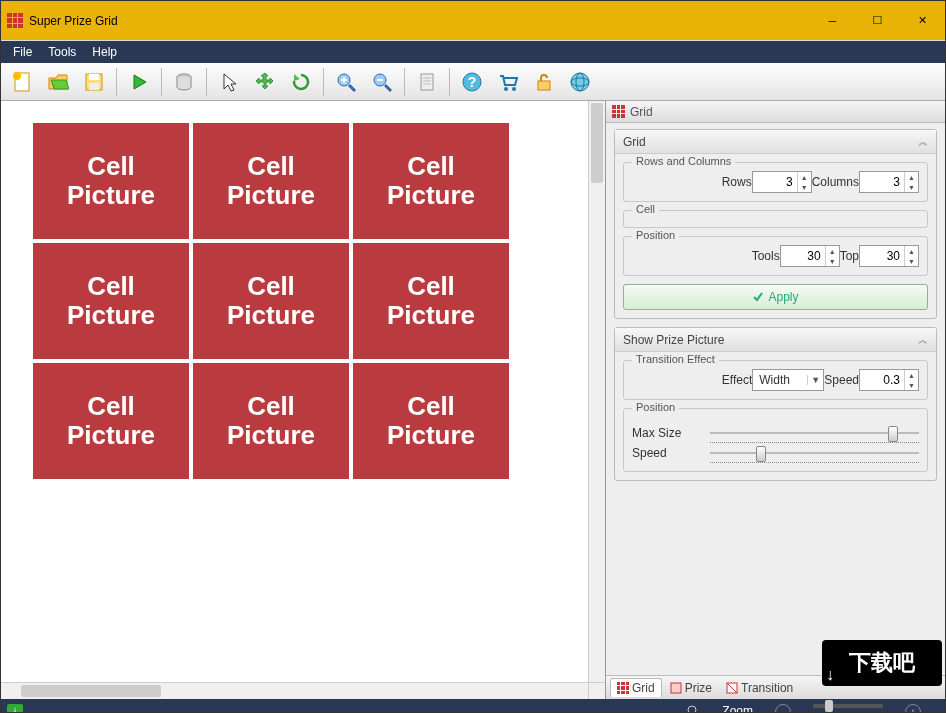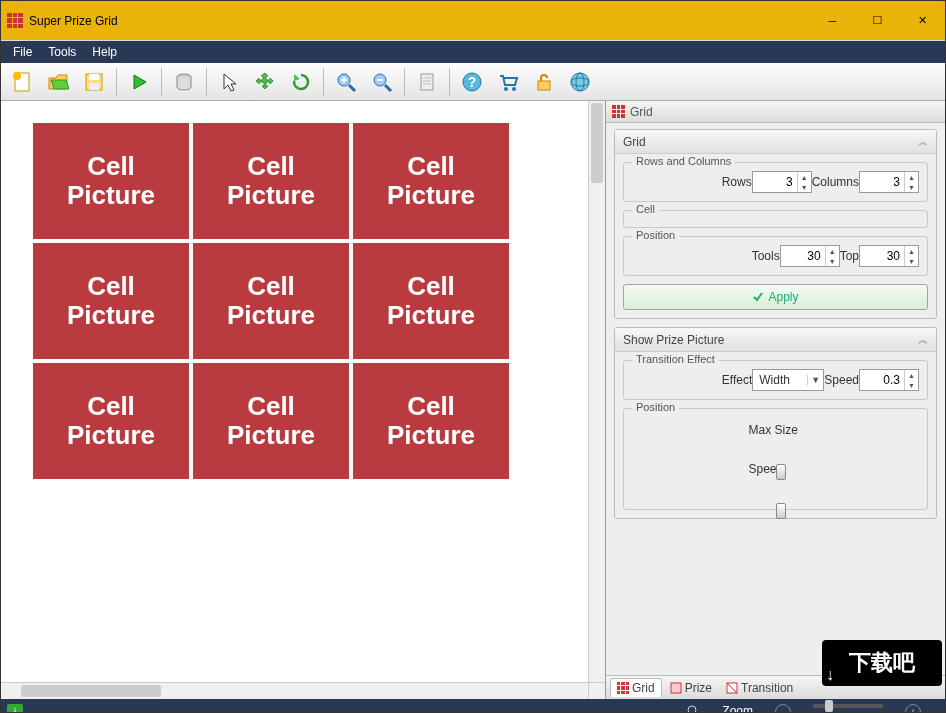--- a/index.html
+++ b/index.html
@@ -52,21 +52,21 @@
 .fields label { text-align:right; }
 .spinbox { display:inline-flex; border:1px solid #999; background:#fff; height:22px; }
 .spinbox input { width:44px; border:0; text-align:right; padding:0 4px; font-size:12px; outline:none; }
 .spinbox .spins { width:14px; display:flex; flex-direction:column; border-left:1px solid #ccc; }
 .spinbox .spins div { flex:1; font-size:7px; display:flex; align-items:center; justify-content:center; color:#555; cursor:pointer; }
 .applybtn { width:100%; height:26px; border:1px solid #9a9; background:linear-gradient(#f4fbf4,#d6eed6); font-size:12px; color:#2a7; display:flex; align-items:center; justify-content:center; gap:4px; border-radius:3px; }
 .combo { border:1px solid #999; background:#fff; height:22px; display:inline-flex; align-items:center; min-width:72px; }
 .combo span { flex:1; padding:0 6px; font-size:12px; }
 .combo .dd { width:16px; border-left:1px solid #ccc; text-align:center; font-size:9px; color:#555; }
 .checkbox-row { display:flex; align-items:center; gap:6px; font-size:12px; color:#333; }
-.slider-row { display:flex; align-items:center; gap:24px; font-size:12px; color:#333;flex-direction:column; }
+.slider-row { display:flex; align-items:center; gap:24px; font-size:12px; color:#333; }
 .slider-row label { width:54px; }
 .slider { flex:1; height:20px; position:relative; border-bottom:1px dotted #888; }
 .slider::before { content:''; position:absolute; left:0; right:0; top:9px; height:2px; background:#bbb; }
 .slider .knob { position:absolute; top:3px; width:10px; height:16px; background:linear-gradient(#fff,#ccc); border:1px solid #888; border-radius:2px; }
 
 
 .panel-tabs { height:24px; background:linear-gradient(#f5f5f5,#dcdcdc); border-top:1px solid #bbb; display:flex; align-items:center; padding:0 4px; gap:2px; font-size:12px; }
 .ptab { padding:2px 6px; display:flex; align-items:center; gap:3px; color:#444; }
 .ptab.active { background:#fff; border:1px solid #bbb; border-bottom:0; border-radius:3px 3px 0 0; }
 .ptab .picon { width:12px; height:12px; }

